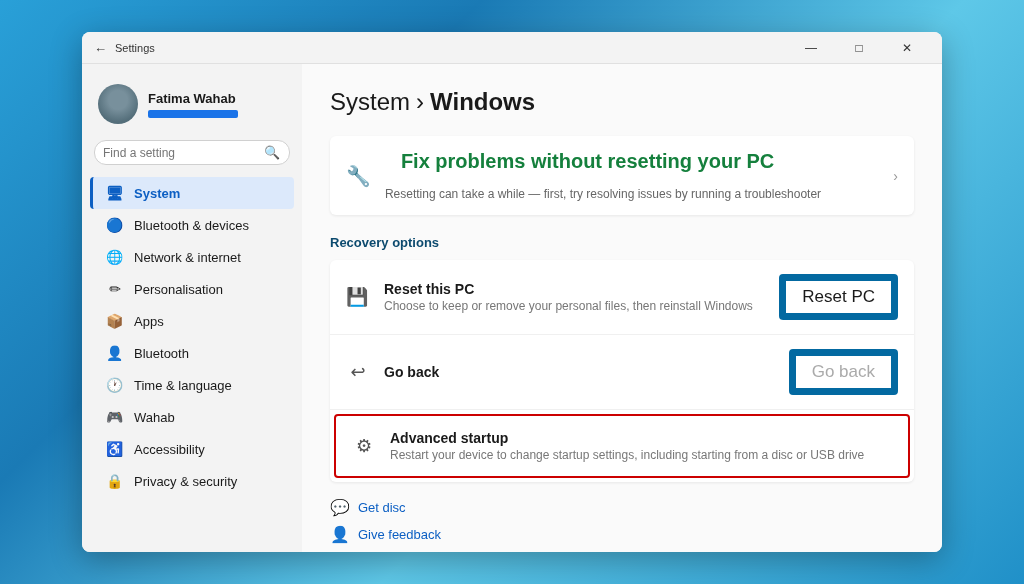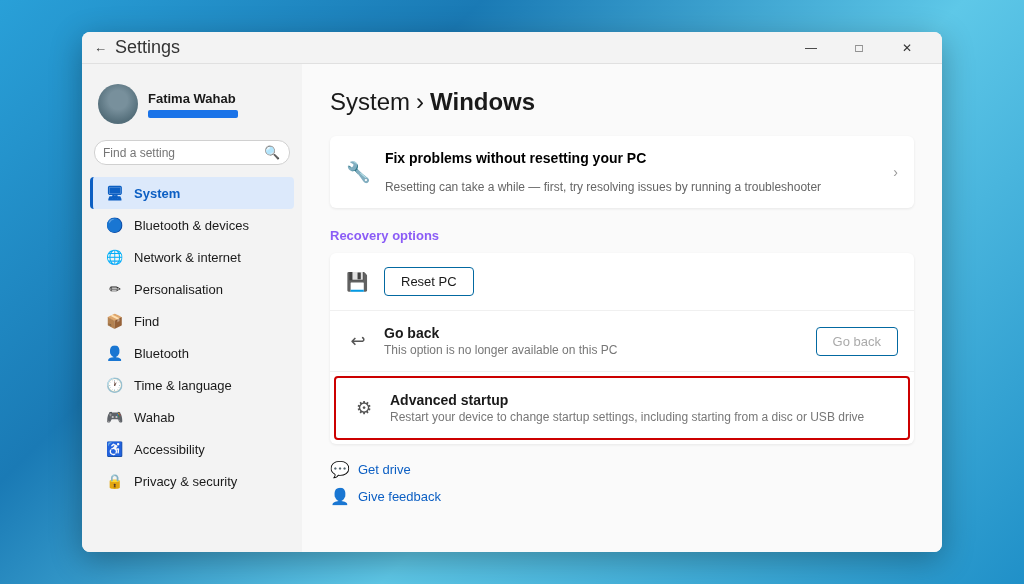--- a/index.html
+++ b/index.html
@@ -34,21 +34,21 @@
     }
     .title-bar-back {
       font-size: 13px;
       margin-right: 8px;
       color: #333;
       cursor: pointer;
       display: flex;
       align-items: center;
     }
     .title-bar-title {
-      font-size: 18px;
+      font-size: 11px;
       color: #333;
       flex: 1;
     }
     .window-controls {
       display: flex;
       gap: 2px;
     }
     .win-btn {
       width: 46px;
       height: 32px;
@@ -168,27 +168,27 @@
       padding: 14px 16px;
       display: flex;
       align-items: center;
       gap: 14px;
       margin-bottom: 20px;
       box-shadow: 0 1px 3px rgba(0,0,0,0.08);
       cursor: pointer;
     }
     .fix-icon { font-size: 20px; color: #555; flex-shrink: 0; }
     .fix-text { flex: 1; }
-    .fix-title { font-size: 14px; font-weight: 600; color: #000000; }
+    .fix-title { font-size: 20px; font-weight: 600; color: #15803d; margin-left: 16px; }
     .fix-desc { font-size: 12px; color: #666; margin-top: 14px; }
     .fix-chevron { font-size: 14px; color: #999; }
     .section-title {
       font-size: 13px;
       font-weight: 700;
-      color: #8b5cf6;
+      color: #0c4a6e;
       margin-bottom: 10px;
     }
     .recovery-options {
       background: white;
       border-radius: 6px;
       overflow: hidden;
       box-shadow: 0 1px 3px rgba(0,0,0,0.08);
     }
     .option-row {
       display: flex;
@@ -198,23 +198,23 @@
       border-bottom: 1px solid #f0f0f0;
     }
     .option-row:last-child { border-bottom: none; }
     .option-icon { font-size: 18px; color: #555; flex-shrink: 0; width: 24px; text-align: center; }
     .option-text { flex: 1; }
     .option-title { font-size: 14px; font-weight: 600; color: #1a1a1a; }
     .option-desc { font-size: 12px; color: #777; margin-top: 2px; }
     .option-btn {
       padding: 6px 16px;
       background: white;
-      border: 1px solid #0369a1;
+      border: 7px solid #0369a1;
       border-radius: 4px;
-      font-size: 13px;
+      font-size: 17px;
       cursor: pointer;
       white-space: nowrap;
       color: #1a1a1a;
     }
     .option-btn.disabled {
       color: #aaa;
       cursor: default;
     }
     .bottom-links {
       margin-top: 16px;
@@ -277,21 +277,21 @@
       <div class="nav-item">
         <div class="nav-icon">🌐</div>
         <span>Network &amp; internet</span>
       </div>
       <div class="nav-item">
         <div class="nav-icon">✏</div>
         <span>Personalisation</span>
       </div>
       <div class="nav-item">
         <div class="nav-icon">📦</div>
-        <span>Find</span>
+        <span>Apps</span>
       </div>
       <div class="nav-item">
         <div class="nav-icon">👤</div>
         <span>Bluetooth</span>
       </div>
       <div class="nav-item">
         <div class="nav-icon">🕐</div>
         <span>Time &amp; language</span>
       </div>
       <div class="nav-item">
@@ -323,47 +323,50 @@
         </div>
         <div class="fix-chevron">›</div>
       </div>
 
       <div class="section-title">Recovery options</div>
 
       <div class="recovery-options">
 
         <div class="option-row">
           <div class="option-icon">💾</div>
+          <div class="option-text">
+            <div class="option-title">Reset this PC</div>
+            <div class="option-desc">Choose to keep or remove your personal files, then reinstall Windows</div>
+          </div>
           <button class="option-btn">Reset PC</button>
         </div>
 
         <div class="option-row">
           <div class="option-icon">↩</div>
           <div class="option-text">
             <div class="option-title">Go back</div>
-            <div class="option-desc">This option is no longer available on this PC</div>
           </div>
           <button class="option-btn disabled">Go back</button>
         </div>
 
         <div style="border: 2.5px solid #cc0000; border-radius: 4px; margin: 4px;">
           <div class="option-row" style="border-bottom: none;">
             <div class="option-icon">⚙</div>
             <div class="option-text">
               <div class="option-title">Advanced startup</div>
               <div class="option-desc">Restart your device to change startup settings, including starting from a disc or USB drive</div>
             </div>
           </div>
         </div>
       </div>
 
       <div class="bottom-links">
         <a class="bottom-link">
           <span class="link-icon">💬</span>
-          <span>Get drive</span>
+          <span>Get disc</span>
         </a>
         <a class="bottom-link">
           <span class="link-icon">👤</span>
           <span>Give feedback</span>
         </a>
       </div>
     </div>
   </div>
 </div>
 

